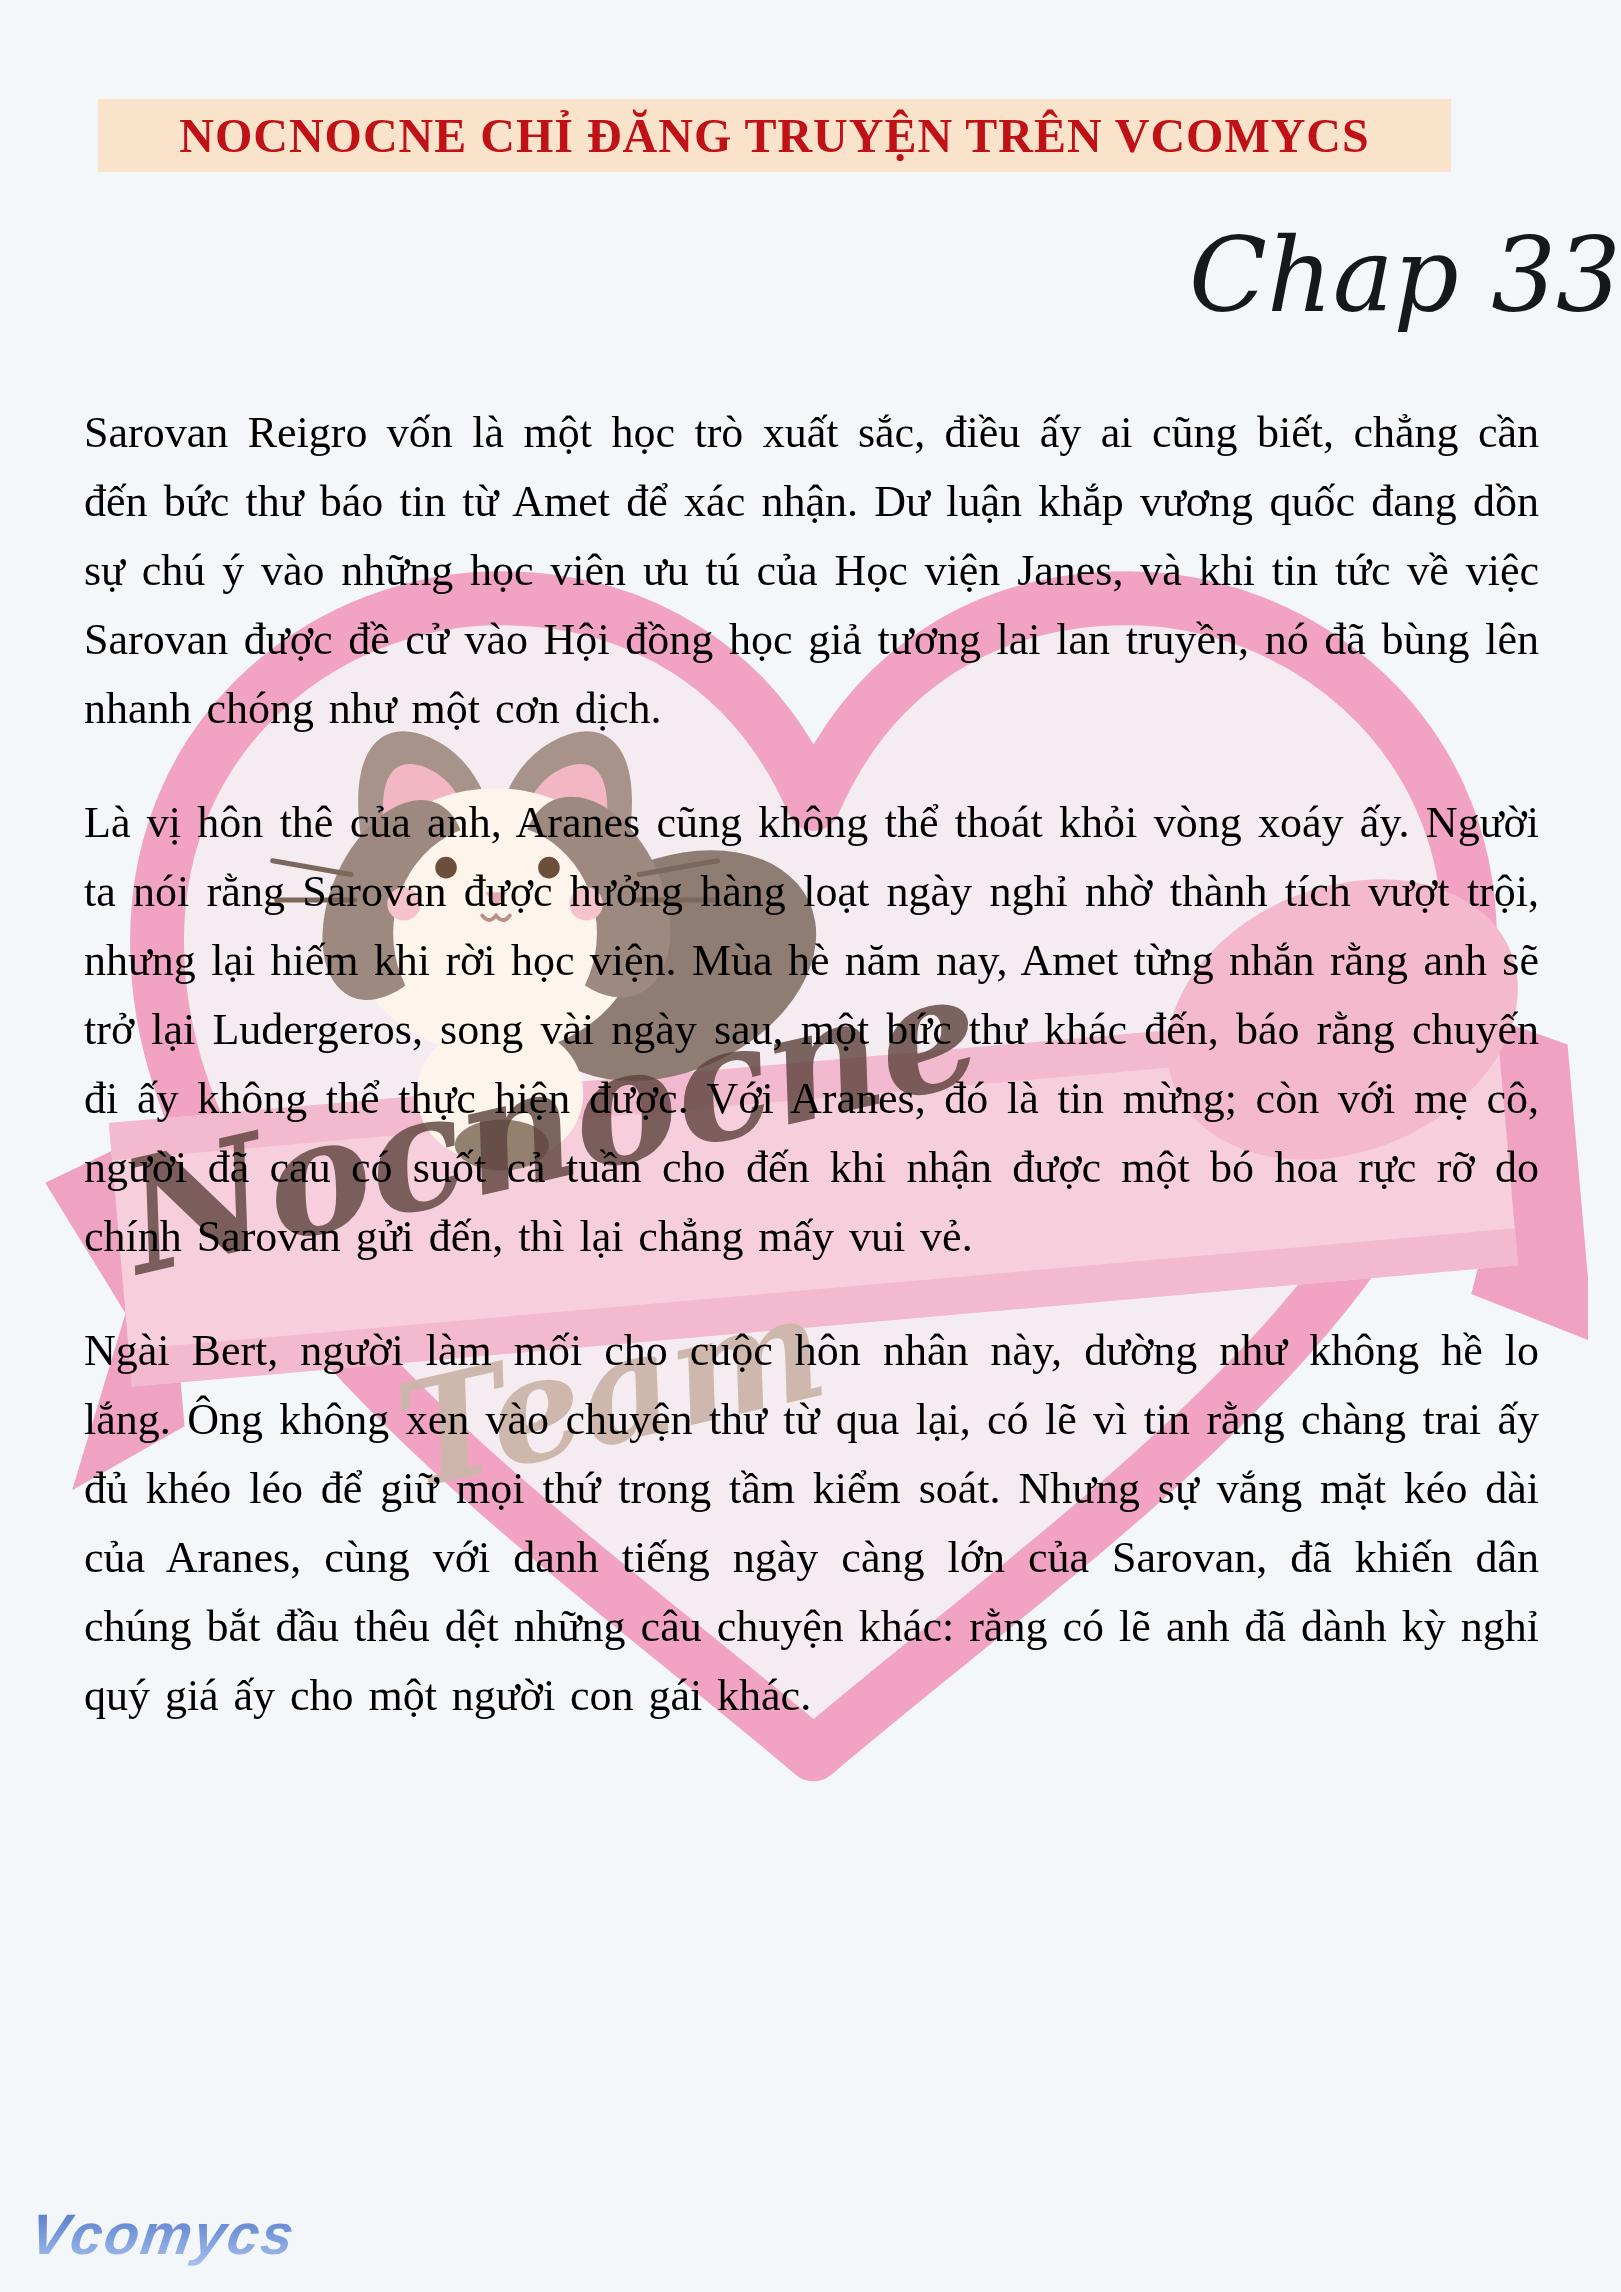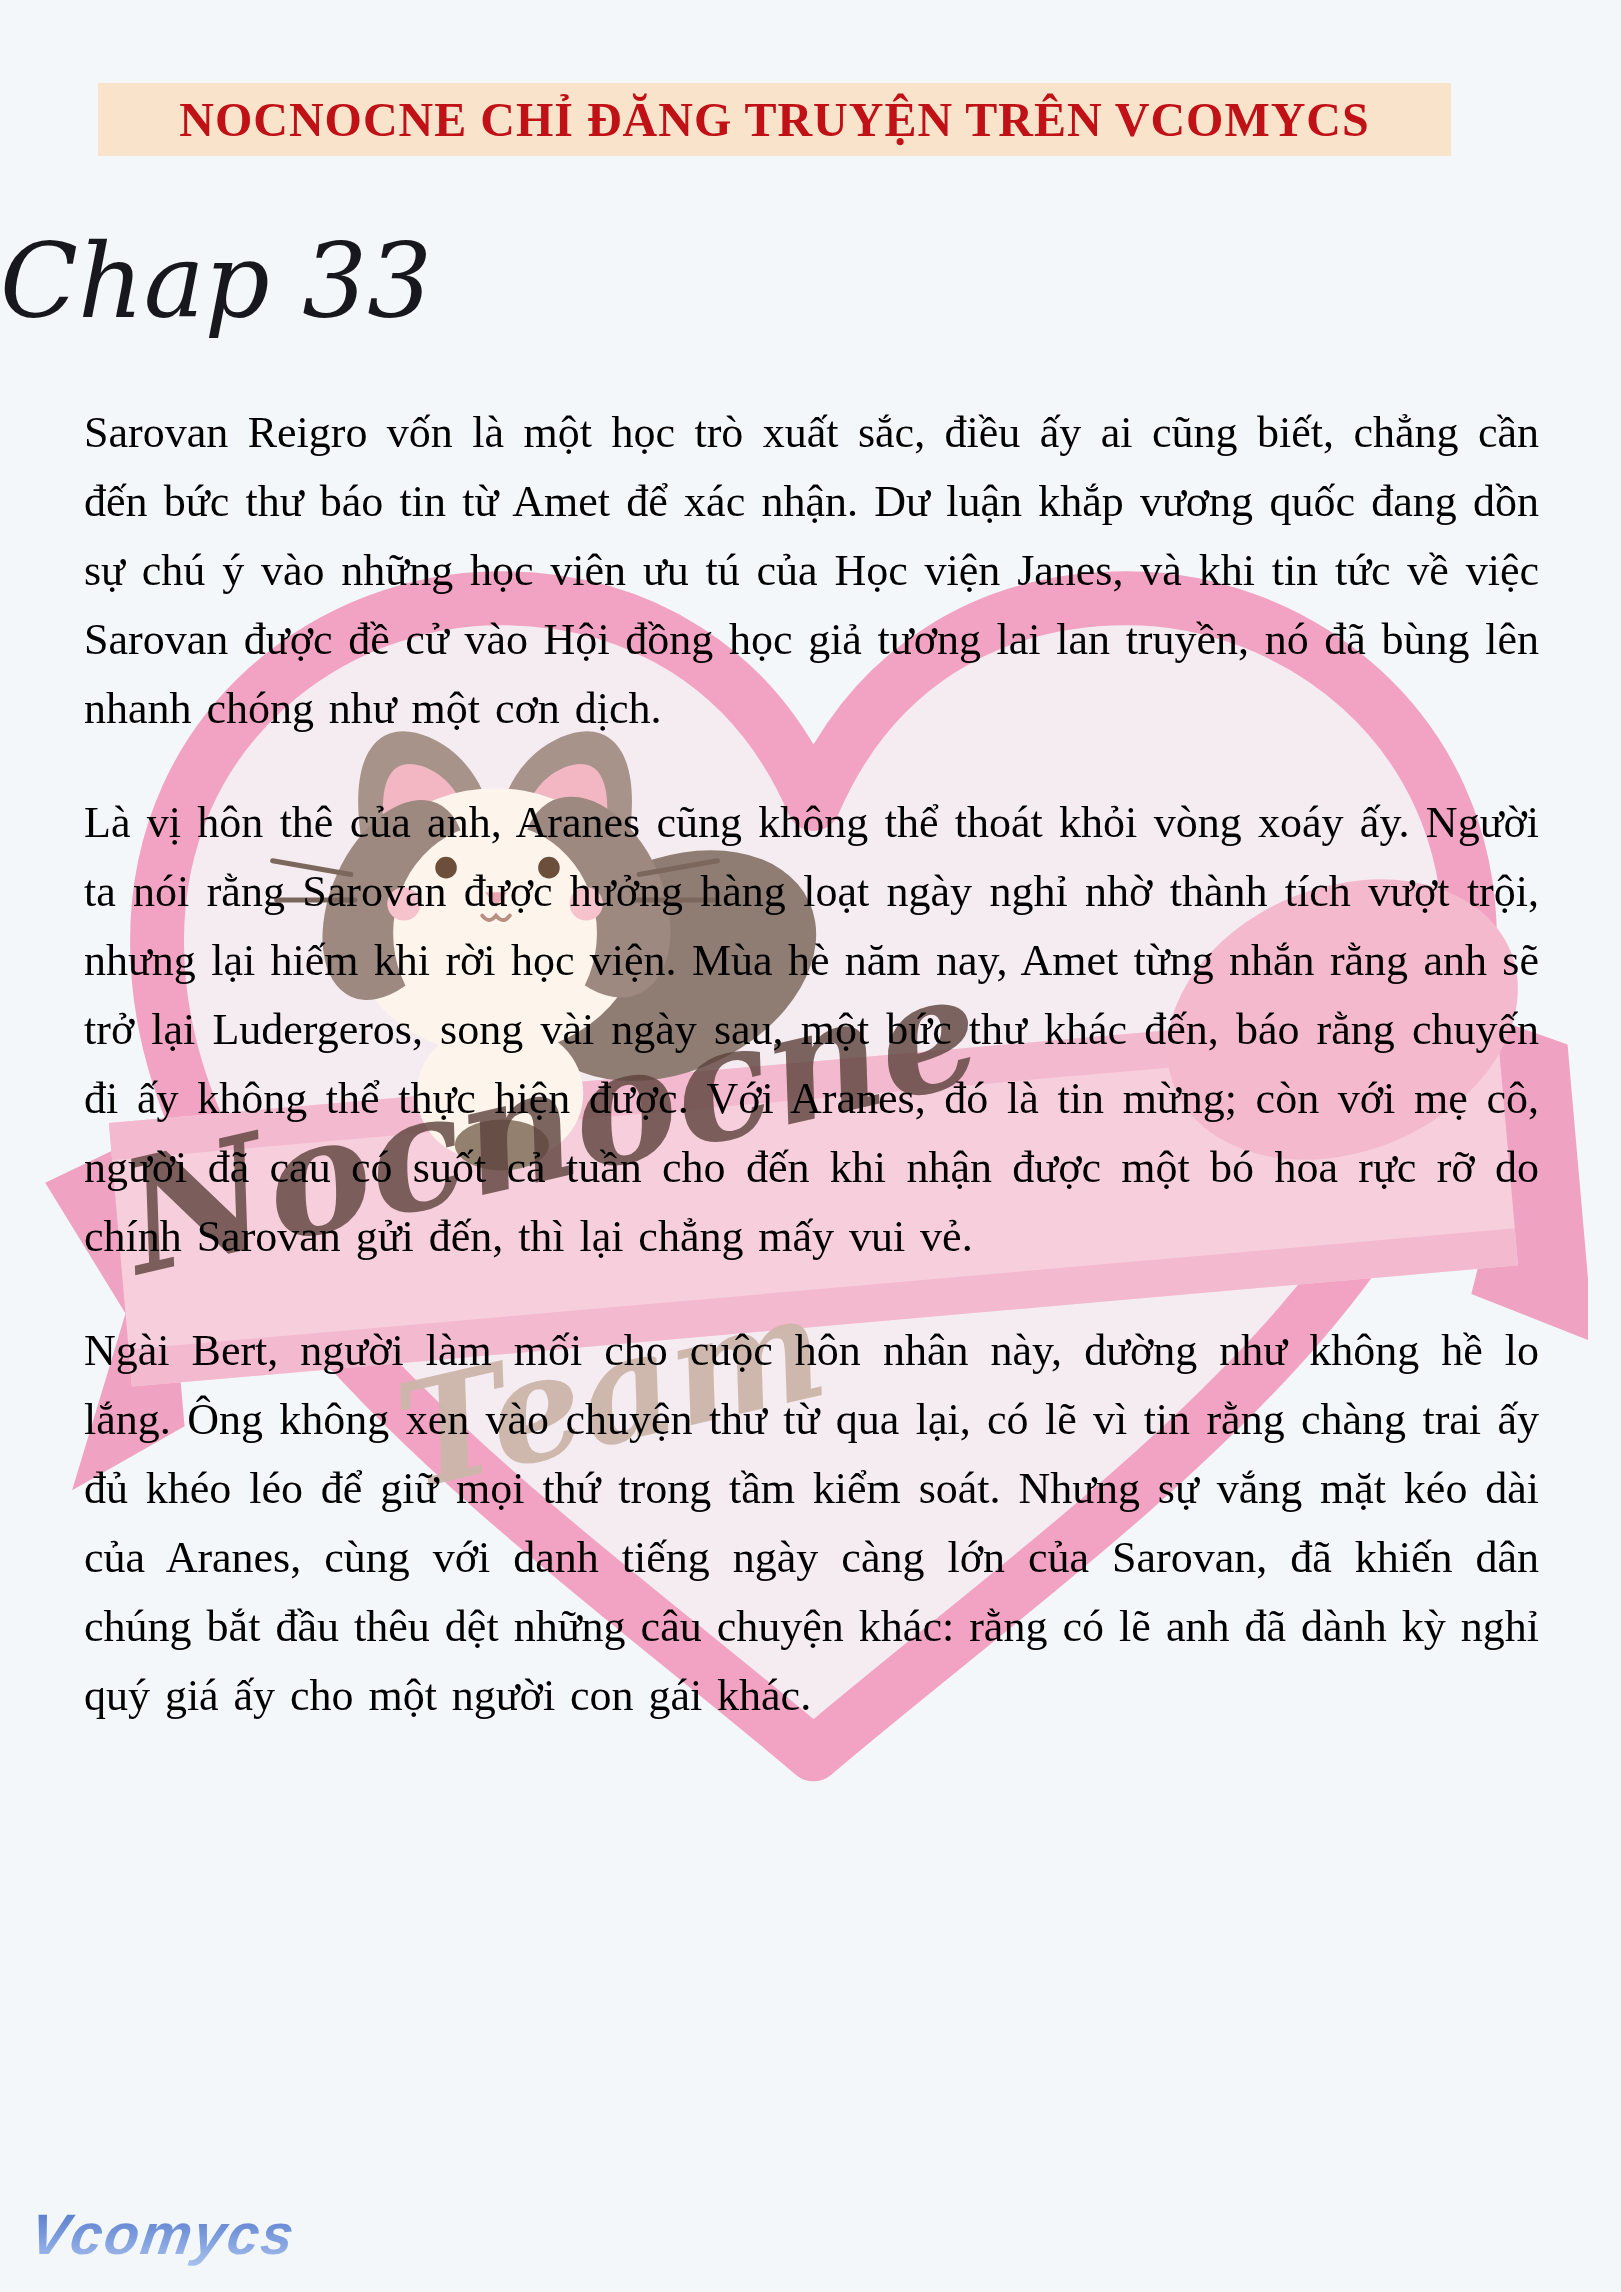--- a/index.html
+++ b/index.html
@@ -4,33 +4,33 @@
 <style>
   * { margin:0; padding:0; box-sizing:border-box; }
   html,body { width:1621px; height:2293px; }
   body {
     position:relative;
     background:#f3f7f9;
     font-family:"Liberation Serif", serif;
     overflow:hidden;
   }
   .banner {
-    position:absolute; left:98px; top:83px; width:1353px; height:73px;
+    position:absolute; left:98px; top:99px; width:1353px; height:73px;
     background:#fae3cb;
     display:flex; align-items:center; justify-content:center;
     z-index:3;
   }
   .banner-text {
     font-weight:bold; font-size:48px; color:#c01117;
     letter-spacing:1px; white-space:nowrap;
     font-family:"Liberation Serif", serif;
   }
   .chapter-title {
-    position:absolute; top:222px; left:0; width:100%;
-    text-align:left;
+    position:absolute; top:216px; left:0; width:100%;
+    text-align:right;
     font-family:"DejaVu Serif", serif;
     font-style:italic; font-weight:normal;
     font-size:102px; color:#17181d;
     z-index:3;
   }
   .watermark {
     position:absolute; left:39px; top:510px; width:1549px; height:1313px;
     z-index:1; pointer-events:none;
   }
   .watermark svg { width:100%; height:100%; }

